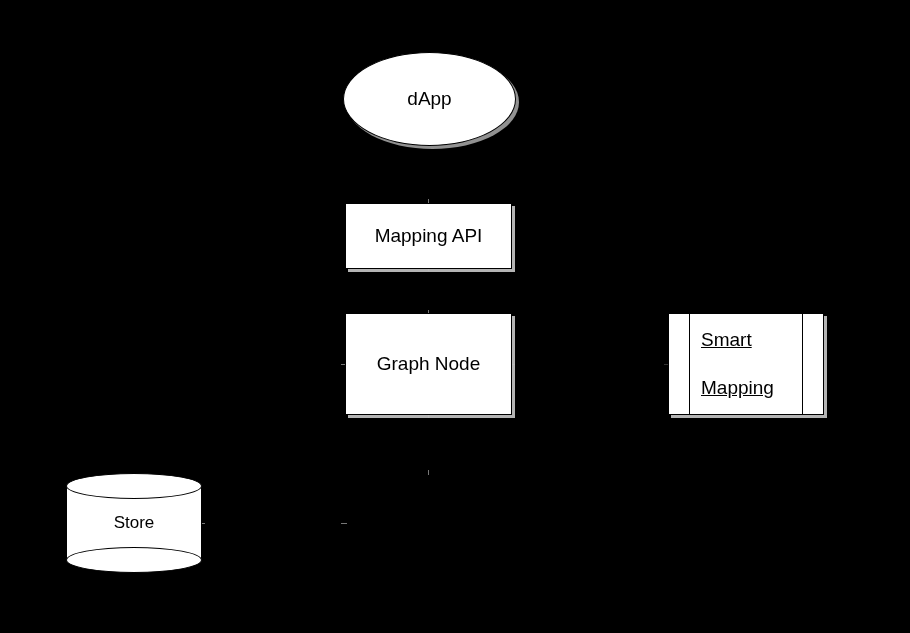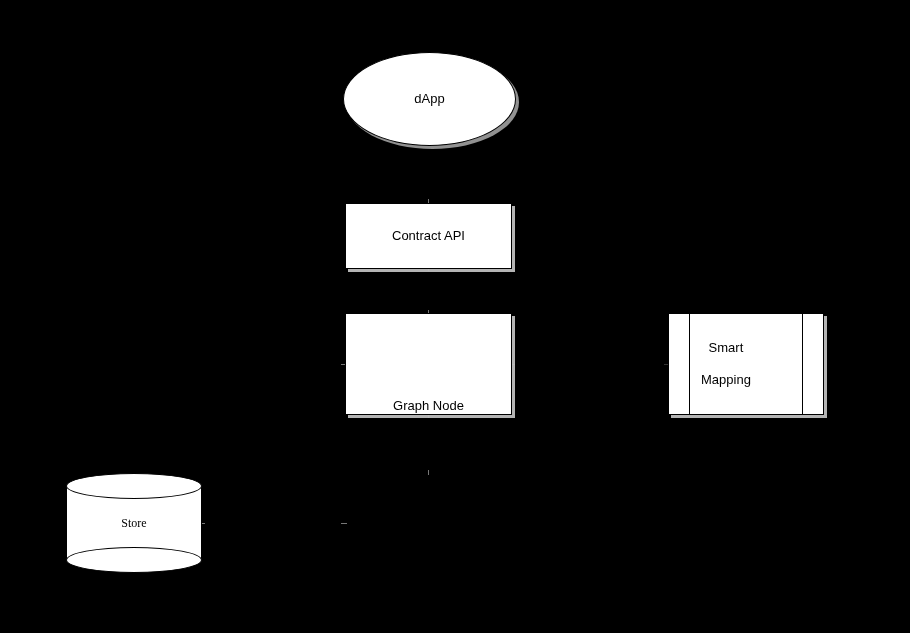--- a/index.html
+++ b/index.html
@@ -19,42 +19,43 @@
     overflow: hidden;
   }
 
   
   .node {
     position: absolute;
     box-sizing: border-box;
     background: #ffffff;
     border: 1px solid #000000;
     color: #000000;
-    font-size: 13px;
+    font-size: 19px;
     line-height: 1.25;
     display: flex;
     align-items: center;
     justify-content: center;
     text-align: center;
     white-space: pre-line;
     box-shadow: 3px 3px 0 rgba(190,190,190,0.95);
   }
 
   
   .node.ellipse {
     border-radius: 50%;
     box-shadow: 3px 3px 0 rgba(170,170,170,0.85);
   }
 
   
   .node.process {
     justify-content: flex-start;
-    text-align: center;
+    text-align: left;
     padding-left: 32px;
     box-shadow: 3px 3px 0 rgba(190,190,190,0.95);
+    text-decoration: underline;
   }
   .node.process .edge-rule {
     position: absolute;
     top: -1px;
     bottom: -1px;
     width: 0;
     border-left: 1px solid #000000;
   }
   .node.process .edge-rule.left  { left: 20px; }
   .node.process .edge-rule.right { right: 20px; }
@@ -109,24 +110,23 @@
   }
   .cylinder .cyl-label {
     position: absolute;
     left: 0;
     right: 0;
     top: 0;
     bottom: 0;
     display: flex;
     align-items: center;
     justify-content: center;
-    font-size: 12px;
+    font-size: 17px;
     color: #000000;
     z-index: 3;
-    font-family: Liberation Serif, serif;
   }
 
   
   .edge {
     position: absolute;
     background: #000000;
   }
   .edge.v { width: 1px; }
   .edge.h { height: 1px; }
 
@@ -168,24 +168,24 @@
   <div class="stub h" style="left:509px; top:364px; width:6px; background:#777777;"></div>
   <div class="stub h" style="left:664px; top:364px; width:7px; background:#333333;"></div>
   <div class="stub h" style="left:341px; top:523px; width:6px; background:#777777;"></div>
   <div class="stub h" style="left:199px; top:523px; width:6px; background:#777777;"></div>
 
   <div class="node ellipse" style="left:343px; top:52px; width:173px; height:94px;">
     <span>dApp</span>
   </div>
 
   <div class="node" style="left:345px; top:203px; width:167px; height:66px;">
-    <span>Contract API</span>
-  </div>
-
-  <div class="node" style="left:345px; top:313px; width:167px; height:102px;align-items:flex-end;">
+    <span>Mapping API</span>
+  </div>
+
+  <div class="node" style="left:345px; top:313px; width:167px; height:102px;">
     <span>Graph Node</span>
   </div>
 
   <div class="node process" style="left:668px; top:313px; width:156px; height:102px;">
     <span class="edge-rule left"></span>
     <span class="edge-rule right"></span>
     <span>
       <span class="label-line">Smart</span>
       <span class="label-line">Mapping</span>
     </span>

